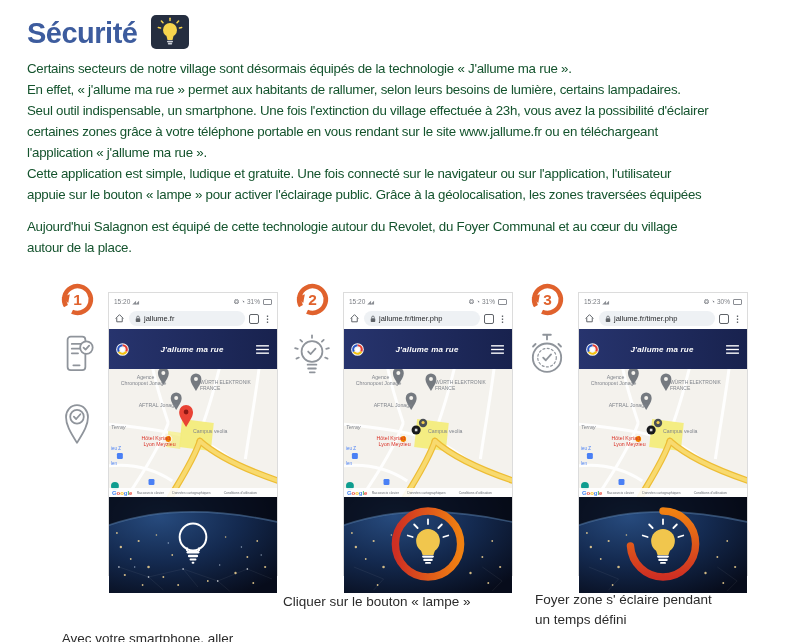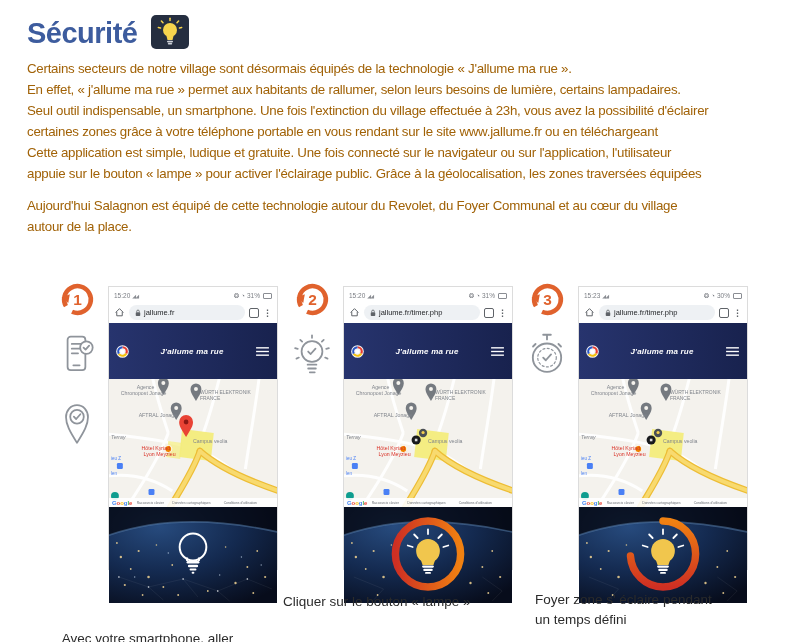--- a/index.html
+++ b/index.html
@@ -3,50 +3,50 @@
 <meta charset="utf-8">
 <style>
   html,body{margin:0;padding:0;}
   body{width:788px;height:642px;background:#ffffff;position:relative;overflow:hidden;
        font-family:"Liberation Sans",sans-serif;color:#161616;}
   svg text{font-family:"Liberation Sans",sans-serif;}
 
   .title-row{position:absolute;left:27px;top:14px;display:flex;align-items:flex-end;gap:13px;}
   .page-title{font-size:29px;font-weight:bold;color:#3d5c9e;letter-spacing:-0.5px;}
 
-  .intro{position:absolute;left:27px;top:58px;font-size:13.3px;letter-spacing:-0.25px;color:#a16207;}
+  .intro{position:absolute;left:27px;top:58px;font-size:13.3px;letter-spacing:-0.25px;color:#14532d;}
   .intro .ln{height:21px;line-height:21px;white-space:nowrap;}
   .intro .spacer{height:11px;}
 
   .badge{position:absolute;width:37px;height:37px;}
   .badge-1{left:59px;top:281px}.badge-2{left:294px;top:281px}.badge-3{left:529px;top:281px}
   .sideicon{position:absolute;}
   .si-phone{left:58px;top:334px;width:38px;height:46px;}
   .si-pin{left:58px;top:400px;width:38px;height:46px;}
   .si-bulb{left:290px;top:334px;width:44px;height:46px;}
   .si-watch{left:527px;top:332px;width:40px;height:48px;}
 
-  .phone{position:absolute;top:286px;width:170px;height:284px;background:#fff;
+  .phone{position:absolute;top:292px;width:170px;height:284px;background:#fff;
          border:1px solid #dcdcdc;box-sizing:border-box;}
   .phone-1{left:108px}.phone-2{left:343px}.phone-3{left:578px}
 
   .statusbar{height:13px;display:flex;justify-content:space-between;align-items:center;
              padding:2px 5px 0 5px;font-size:6.5px;color:#7a7d83;}
   .st-left,.st-right{display:flex;align-items:center;gap:2px;}
   .sigbars{font-size:5px;letter-spacing:-1px;color:#8a8d93;}
   .batt{display:inline-block;width:7px;height:4px;border:1px solid #8a8d93;border-radius:1px;margin-left:1px;}
 
   .addrbar{height:21px;display:flex;align-items:center;gap:4px;padding:0 5px;}
   .pill{flex:1;height:15px;background:#eef1f4;border-radius:8px;display:flex;align-items:center;
         gap:3px;padding:0 6px;font-size:7.5px;color:#26282b;overflow:hidden;white-space:nowrap;}
   .tabbox{display:inline-block;width:8px;height:8px;border:1.2px solid #5f6368;border-radius:2px;}
   .dots{font-size:9px;color:#5f6368;line-height:8px;font-weight:bold;}
 
   .appheader{height:24px;background:linear-gradient(90deg,#27346e,#18224e);display:flex;
-             align-items:center;gap:5px;padding:16px 7px;}
+             align-items:center;gap:5px;padding:8px 7px;}
   .apptitle{flex:1;text-align:center;color:#ffffff;font-size:8px;font-style:italic;font-weight:bold;letter-spacing:.2px;}
 
   .map{display:block;width:100%;height:128px;}
   .earth{display:block;width:100%;height:96px;}
 
   .cap{position:absolute;top:590px;font-size:13.5px;line-height:20px;color:#2b2b2b;}
   .cap-1{left:45px;width:205px;text-align:center;margin-top:39px;}
   .cap-2{left:283px;width:210px;top:592px;}
   .cap-3{left:535px;}
   .cap .link{color:#be185d;font-weight:normal;}
@@ -72,20 +72,21 @@
         <path d="M29.5,14 l2.2,-0.5"></path>
     </g>
   </svg>
 </div>
 
 <div class="intro">
   <div class="ln">Certains secteurs de notre village sont désormais équipés de la technologie « J'allume ma rue ».</div>
   <div class="ln">En effet, « j'allume ma rue » permet aux habitants de rallumer, selon leurs besoins de lumière, certains lampadaires.</div>
   <div class="ln">Seul outil indispensable, un smartphone. Une fois l'extinction du village effectuée à 23h, vous avez la possibilité d'éclairer</div>
   <div class="ln">certaines zones grâce à votre téléphone portable en vous rendant sur le site www.jallume.fr ou en téléchargeant</div>
+  <div class="ln">l'application « j'allume ma rue ».</div>
   <div class="ln">Cette application est simple, ludique et gratuite. Une fois connecté sur le navigateur ou sur l'application, l'utilisateur</div>
   <div class="ln">appuie sur le bouton « lampe » pour activer l'éclairage public. Grâce à la géolocalisation, les zones traversées équipées</div>
   <div class="spacer"></div>
   <div class="ln">Aujourd'hui Salagnon est équipé de cette technologie autour du Revolet, du Foyer Communal et au cœur du village</div>
   <div class="ln">autour de la place.</div>
 </div>
 
 <svg class="badge badge-1" viewBox="0 0 36 36">
   <circle cx="18" cy="18" r="13" fill="none" stroke="#e0622d" stroke-width="4.4" pathLength="100" stroke-dasharray="90 10" transform="rotate(150 18 18)"></circle>
   <polygon points="2.5,16 10.5,13 9,21.5" fill="#e0622d"></polygon>

